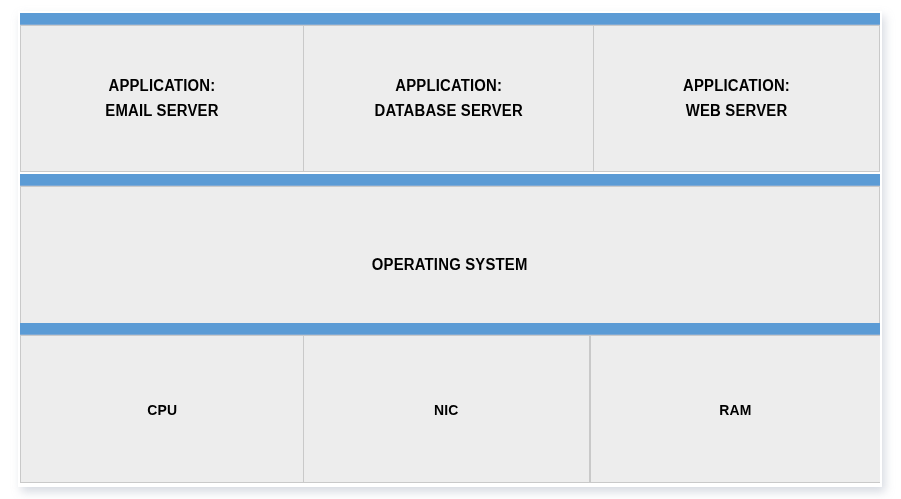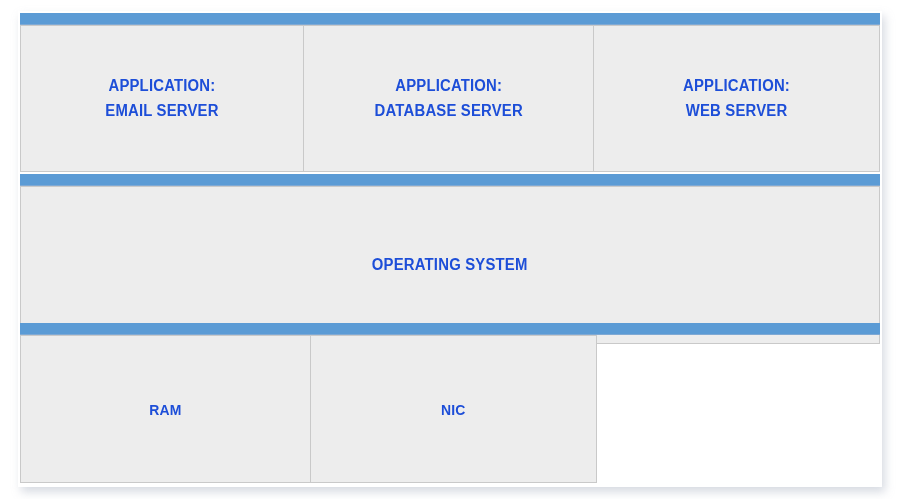--- a/index.html
+++ b/index.html
@@ -68,21 +68,21 @@
   }
 
   .cell {
     background: #ededed;
     border: 1px solid #c9c9c9;
     box-sizing: border-box;
     display: flex;
     align-items: center;
     justify-content: center;
     text-align: center;
-    color: #1d4ed8;
+    color: #000000;
     font-weight: bold;
     letter-spacing: 0.2px;
   }
   
   .cell-1 { width: 283px; border-right: none; }
   .cell-2 { width: 290px; border-right: none; }
   .cell-3 { width: 287px; }
   .cell-full { width: 860px; }
 
   .cell-label {
@@ -132,21 +132,24 @@
 
   <div class="band band-os">
     <div class="cell cell-full">
       <span class="cell-label-os">OPERATING SYSTEM</span>
     </div>
   </div>
 
   <div class="blue-bar bar-bottom"></div>
 
   <div class="band band-hw">
-    <div class="cell cell-2">
-      <span class="cell-label-hw">RAM</span>
+    <div class="cell cell-1">
+      <span class="cell-label-hw">CPU</span>
     </div>
     <div class="cell cell-3">
       <span class="cell-label-hw">NIC</span>
+    </div>
+    <div class="cell cell-2">
+      <span class="cell-label-hw">RAM</span>
     </div>
   </div>
 
 </div>
 
 </body></html>

